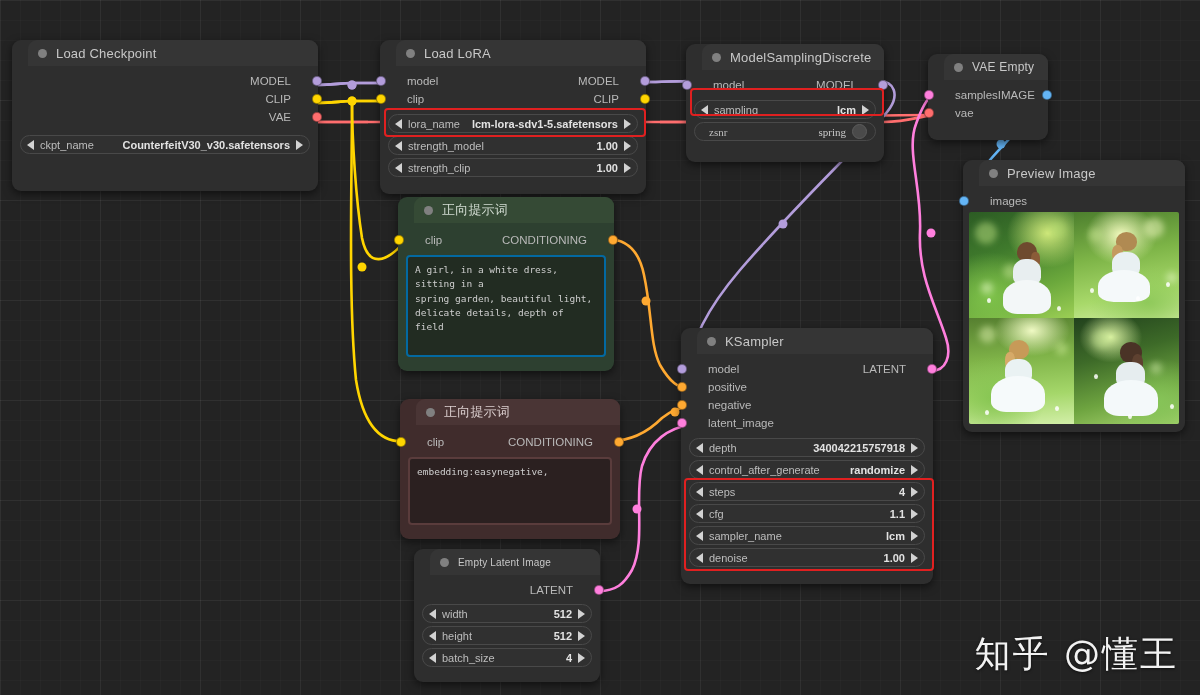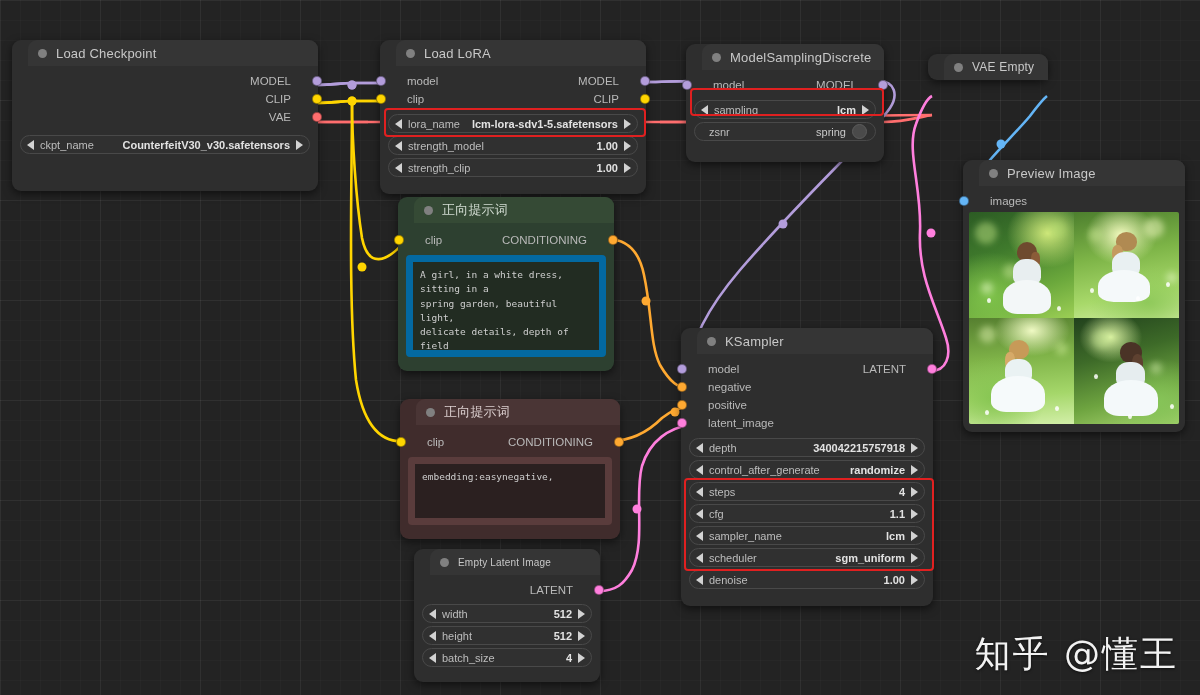--- a/index.html
+++ b/index.html
@@ -88,27 +88,27 @@
   .w-name { margin-left: 6px; white-space: nowrap; color: #bdbdbd; }
   .w-val  { margin-left: auto; margin-right: 6px; white-space: nowrap; color: #e2e2e2; font-weight: 600; }
   .w-toggle {
     margin-left: auto; margin-right: 2px;
     display: flex; align-items: center; gap: 6px;
   }
   .toggle-knob {
     width: 13px; height: 13px; border-radius: 50%;
     background: #4a4a4a; border: 1px solid #5c5c5c;
   }
-  .widget.bare { justify-content: flex-end; }
+  .widget.bare { justify-content: flex-end; font-family: Liberation Serif, serif; }
   .widget.bare .w-name { margin-left: 2px; }
 
   .textarea {
     margin: 4px 8px 6px 8px;
     background: #222c22;
-    border: 7px solid #0369a1;
+    border: 2px solid #0369a1;
     border-radius: 4px;
     padding: 6px 7px;
     font-family: "DejaVu Sans Mono", monospace;
     font-size: 9.5px;
     line-height: 1.5;
     color: #cfcfcf;
     white-space: pre-wrap;
     box-sizing: border-box;
   }
   .textarea.neg { background: #2b2020; border-color: #5a3c3c; }
@@ -293,20 +293,33 @@
       </div>
       <div style="height:10px"></div>
     </div>
   </div>
 
   <div class="node" id="n-vae" style="left:928px; top:54px; width:120px;">
     <div class="node-head">
       <span class="head-dot"></span>
       <span class="node-title" style="font-size:12px">VAE Empty</span>
     </div>
+    <div class="node-body">
+      <div class="slot-row slot-both">
+        <span class="dot left" style="background:#ff7fdd"></span>
+        <span class="lbl-in">samples</span>
+        <span class="lbl-out">IMAGE</span>
+        <span class="dot right" style="background:#64b5f6"></span>
+      </div>
+      <div class="slot-row slot-in">
+        <span class="dot left" style="background:#ff6e6e"></span>
+        <span class="lbl-in">vae</span>
+      </div>
+      <div style="height:10px"></div>
+    </div>
   </div>
 
   <div class="node green" id="n-pos" style="left:398px; top:197px; width:216px;">
     <div class="node-head">
       <span class="head-dot"></span>
       <span class="node-title">正向提示词</span>
     </div>
     <div class="node-body">
       <div class="slot-row slot-both" style="height:22px">
         <span class="dot left" style="background:#ffd500"></span>
@@ -343,25 +356,25 @@
     </div>
     <div class="node-body">
       <div class="slot-row slot-both">
         <span class="dot left" style="background:#b39ddb"></span>
         <span class="lbl-in">model</span>
         <span class="lbl-out">LATENT</span>
         <span class="dot right" style="background:#ff7fdd"></span>
       </div>
       <div class="slot-row slot-in">
         <span class="dot left" style="background:#ffa931"></span>
-        <span class="lbl-in">negative</span>
+        <span class="lbl-in">positive</span>
       </div>
       <div class="slot-row slot-in">
         <span class="dot left" style="background:#ffa931"></span>
-        <span class="lbl-in">positive</span>
+        <span class="lbl-in">negative</span>
       </div>
       <div class="slot-row slot-in">
         <span class="dot left" style="background:#ff7fdd"></span>
         <span class="lbl-in">latent_image</span>
       </div>
       <div class="widget" style="margin-top:6px;">
         <span class="arrow-l"></span>
         <span class="w-name">depth</span>
         <span class="w-val">340042215757918</span>
         <span class="arrow-r"></span>
@@ -381,26 +394,20 @@
       <div class="widget">
         <span class="arrow-l"></span>
         <span class="w-name">cfg</span>
         <span class="w-val">1.1</span>
         <span class="arrow-r"></span>
       </div>
       <div class="widget">
         <span class="arrow-l"></span>
         <span class="w-name">sampler_name</span>
         <span class="w-val">lcm</span>
-        <span class="arrow-r"></span>
-      </div>
-      <div class="widget">
-        <span class="arrow-l"></span>
-        <span class="w-name">scheduler</span>
-        <span class="w-val">sgm_uniform</span>
         <span class="arrow-r"></span>
       </div>
       <div class="widget">
         <span class="arrow-l"></span>
         <span class="w-name">denoise</span>
         <span class="w-val">1.00</span>
         <span class="arrow-r"></span>
       </div>
       <div style="height:6px"></div>
     </div>

